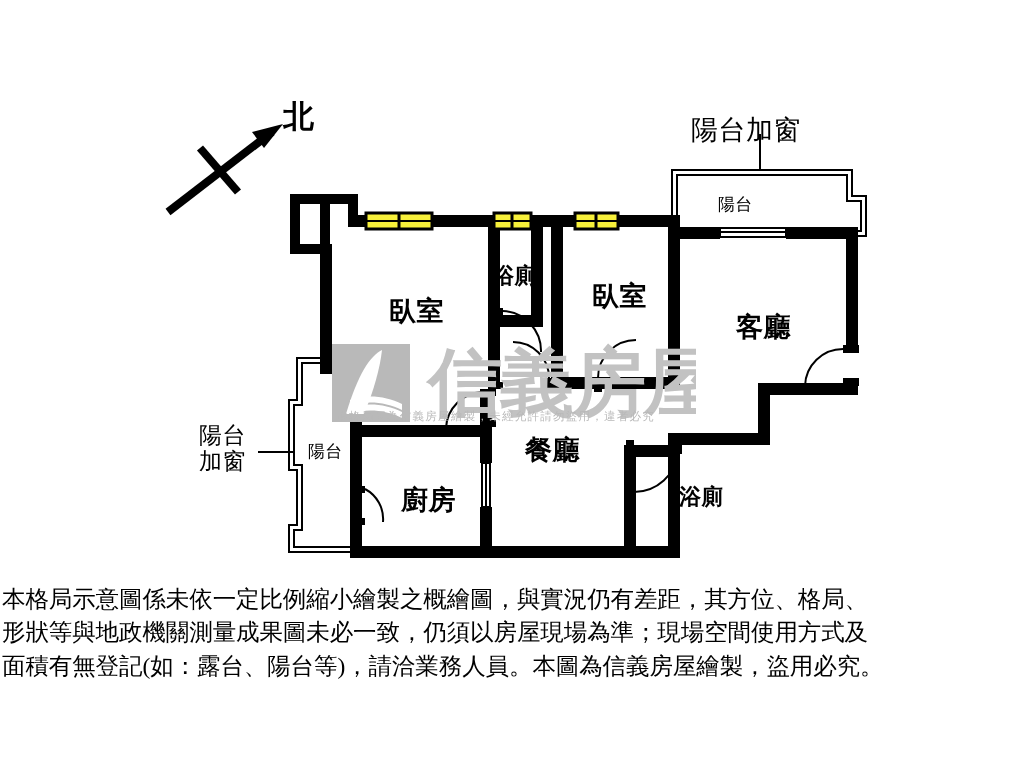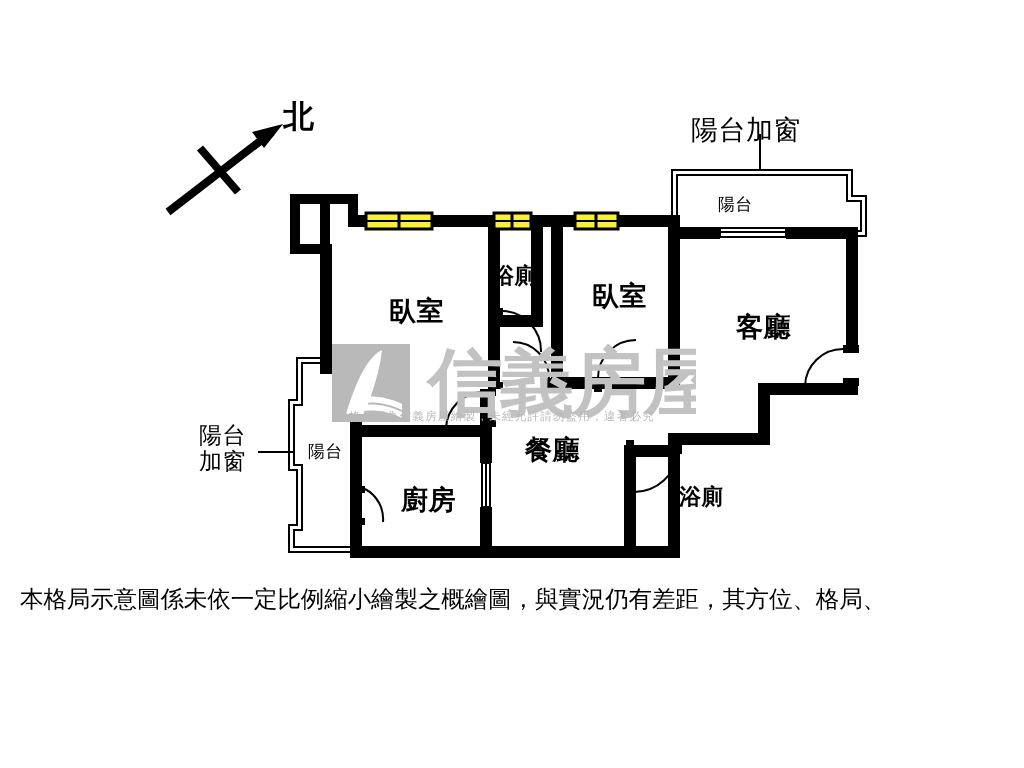--- a/index.html
+++ b/index.html
@@ -73,21 +73,21 @@
     position: absolute;
     left: 2px;
     top: 583px;
     width: 1020px;
     font-size: 23.5px;
     line-height: 1.42;
     color: #000;
     font-family: "Liberation Serif", "DejaVu Serif", serif;
     letter-spacing: -0.004em;
   }
-  #disclaimer div { white-space: nowrap; margin-left: 18px; }
+  #disclaimer div { white-space: nowrap; }
 </style>
 </head>
 <body>
 
 <div id="stage">
 
   <svg id="plan" viewBox="0 0 1024 768">
 
     <g>
       <line x1="168" y1="212" x2="272" y2="132" stroke="#000" stroke-width="8"></line>
@@ -276,15 +276,17 @@
   <div class="lbl lbl-small" style="left:308px; top:442px;">陽台</div>
 
   <div class="lbl lbl-big" style="left:389px; top:485px;">廚房</div>
 
   <div class="lbl lbl-big" style="left:513px; top:435px;">餐廳</div>
 
   <div class="lbl lbl-mid" style="left:679px; top:485px;">浴廁</div>
 
   <div id="disclaimer">
     <div>本格局示意圖係未依一定比例縮小繪製之概繪圖，與實況仍有差距，其方位、格局、</div>
+    <div>形狀等與地政機關測量成果圖未必一致，仍須以房屋現場為準；現場空間使用方式及</div>
+    <div>面積有無登記(如：露台、陽台等)，請洽業務人員。本圖為信義房屋繪製，盜用必究。</div>
   </div>
 
 </div>
 
 </body></html>

